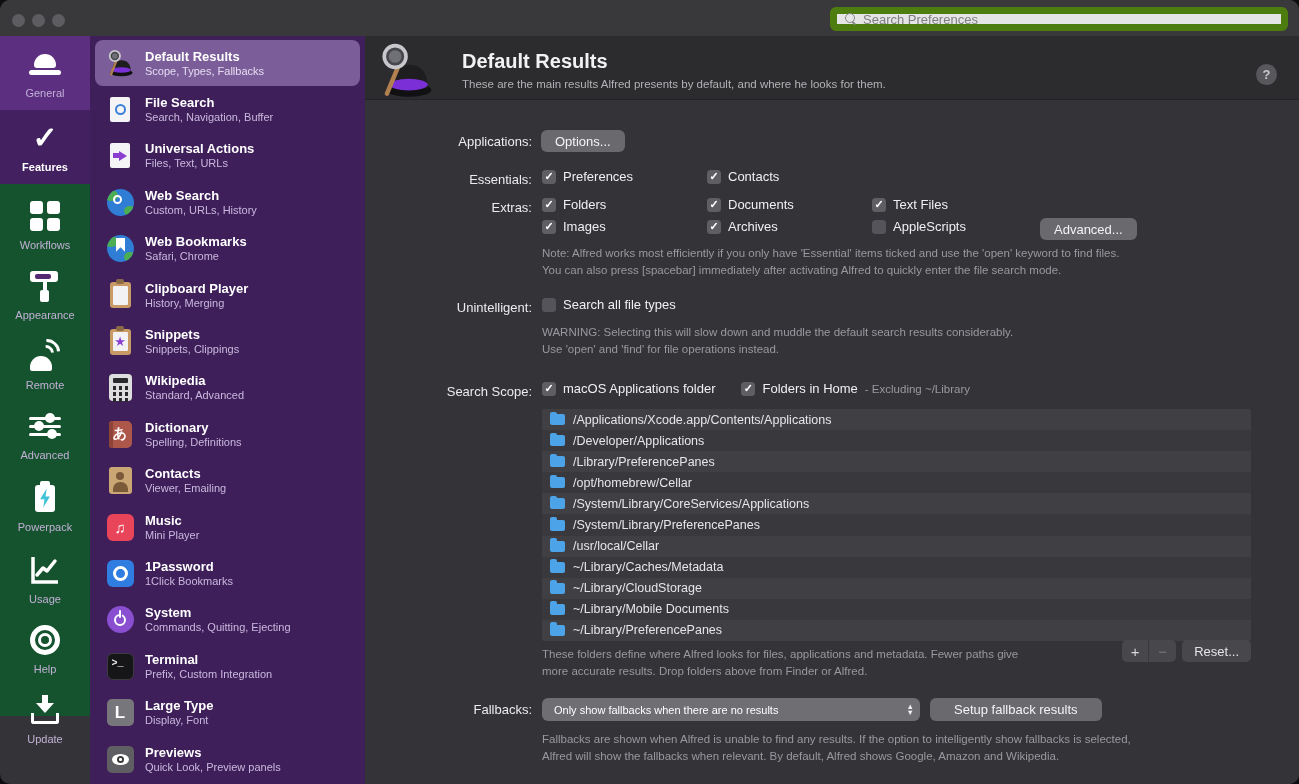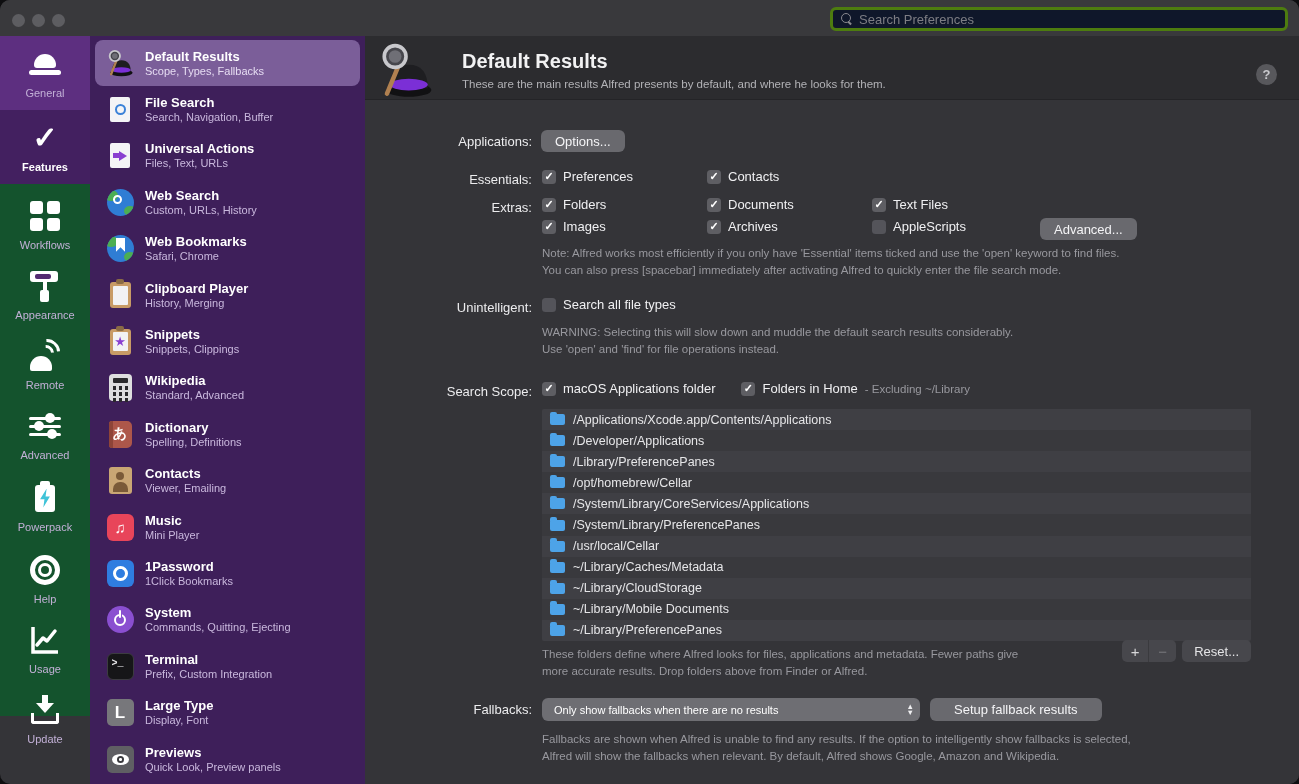--- a/index.html
+++ b/index.html
@@ -2,21 +2,21 @@
 <html><head>
 <meta charset="utf-8">
 <style>
   * { margin:0; padding:0; box-sizing:border-box; }
   html,body { width:1299px; height:784px; background:#0e0e10; font-family:"Liberation Sans", sans-serif; overflow:hidden; }
   #window { position:relative; width:1299px; height:784px; border-radius:10px; overflow:hidden; background:#343438; }
 
   
   #titlebar { position:absolute; left:0; top:0; width:1299px; height:36px; background:#39393c; }
   .tl { position:absolute; top:14px; width:13px; height:13px; border-radius:50%; background:#5d5d61; }
-  #search-field { position:absolute; right:11px; top:7px; width:458px; height:24px; background:#0f172a; border:3px solid #4d7c0f; border-radius:6px; display:flex; align-items:center; padding:0 8px; gap:6px; }
+  #search-field { position:absolute; right:11px; top:7px; width:458px; height:24px; background:#e5e5e5; border:7px solid #4d7c0f; border-radius:6px; display:flex; align-items:center; padding:0 8px; gap:6px; }
   .mag { position:relative; width:12px; height:12px; flex:0 0 auto; }
   .mag::before { content:""; position:absolute; left:0; top:0; width:8px; height:8px; border:1.6px solid #88888e; border-radius:50%; }
   .mag::after { content:""; position:absolute; left:8px; top:8px; width:4px; height:1.6px; background:#88888e; transform:rotate(45deg); transform-origin:0 0; }
   #search-placeholder { color:#7d7d84; font-size:13px; }
 
   
   #nav-rail { position:absolute; left:0; top:36px; width:90px; height:680px; background:#14532d; display:flex; flex-direction:column; }
   .rail-item { width:90px; display:flex; flex-direction:column; align-items:center; justify-content:center; gap:6px; flex:0 0 auto; }
   .rail-item .rlabel { font-size:11px; color:#c2b0d6; }
   .rail-item.selected { background:#432060; }
@@ -229,35 +229,35 @@
     <div class="rail-item" style="height:74px">
       <span class="ricon">
           <span class="batt">
             <span class="bolt"></span>
           </span>
         </span>
       <span class="rlabel">Powerpack</span>
     </div>
     <div class="rail-item" style="height:70px">
       <span class="ricon">
-          <span class="lifebuoy">
-            <span class="outer"></span>
-            <span class="inner"></span>
-          </span>
-        </span>
-      <span class="rlabel">Help</span>
-    </div>
-    <div class="rail-item" style="height:70px">
-      <span class="ricon">
         <svg class="usage-svg" width="30" height="30" viewBox="0 0 30 30">
             <path d="M3 2 L3 27 L28 27" stroke="#fff" stroke-width="3.5" fill="none"></path>
             <path d="M7 20 L13 13 L17 16 L25 6" stroke="#fff" stroke-width="3.5" fill="none" stroke-linejoin="round" stroke-linecap="round"></path>
           </svg>
       </span>
       <span class="rlabel">Usage</span>
+    </div>
+    <div class="rail-item" style="height:70px">
+      <span class="ricon">
+          <span class="lifebuoy">
+            <span class="outer"></span>
+            <span class="inner"></span>
+          </span>
+        </span>
+      <span class="rlabel">Help</span>
     </div>
     <div class="rail-item" style="height:70px">
       <span class="ricon">
           <span class="updl">
             <span class="stem"></span>
             <span class="head"></span>
             <span class="tray"></span>
           </span>
         </span>
       <span class="rlabel">Update</span>

